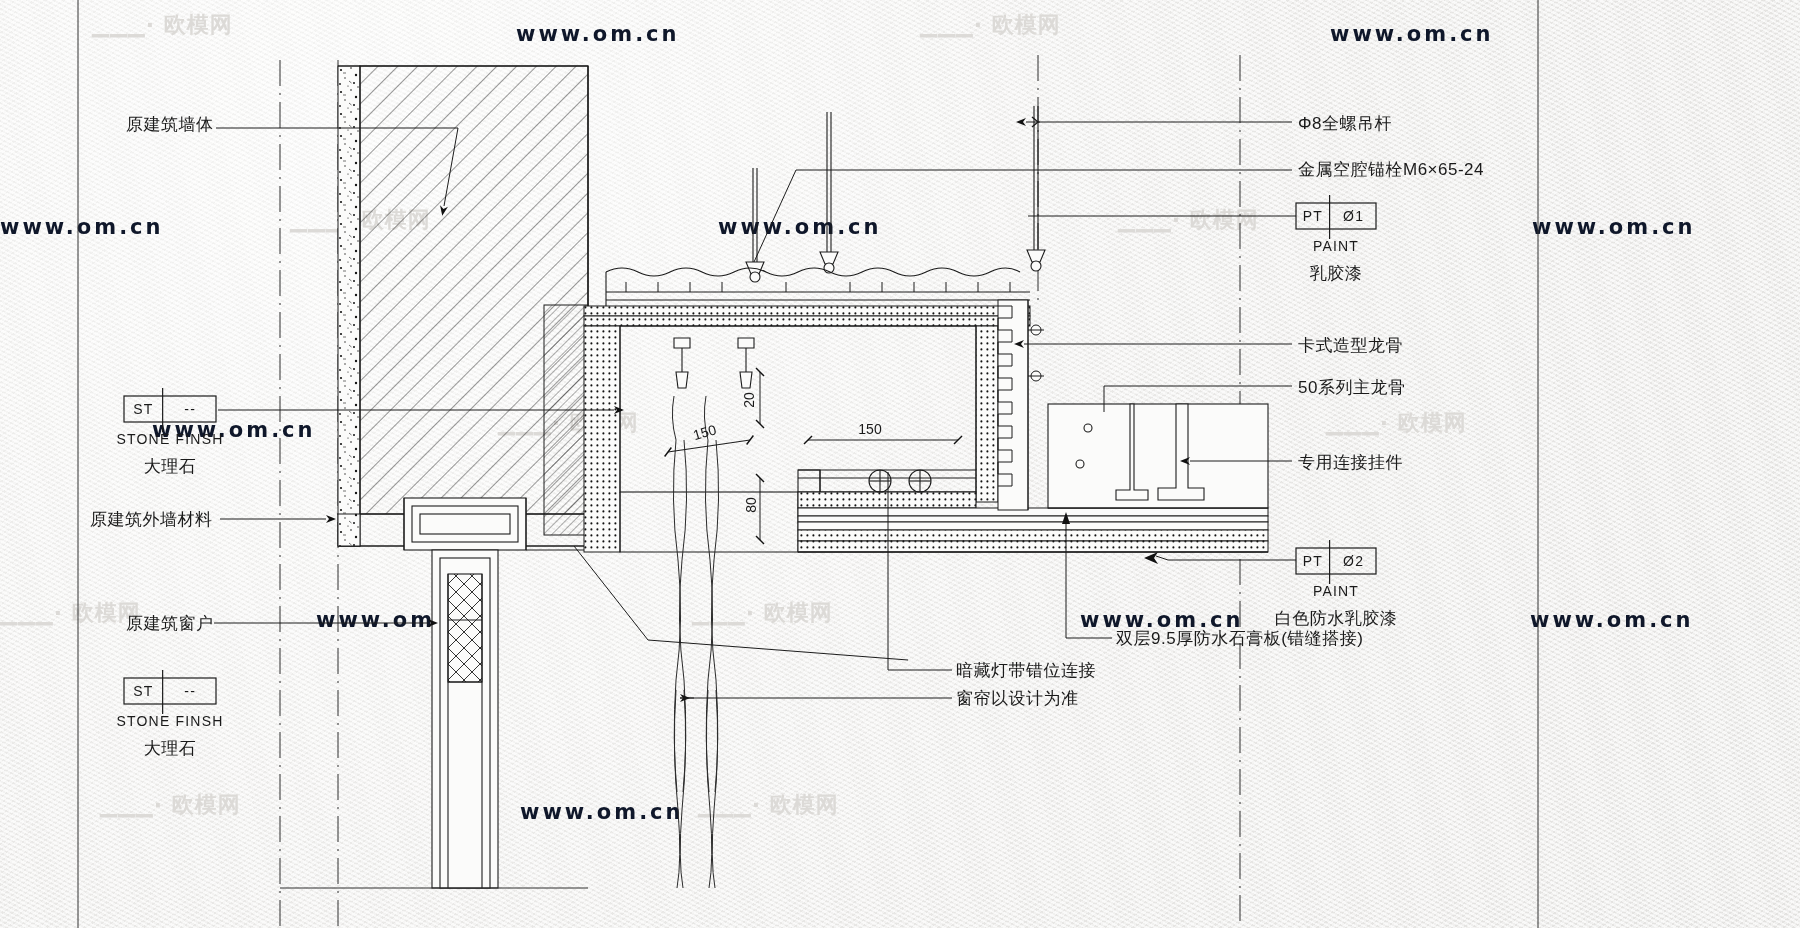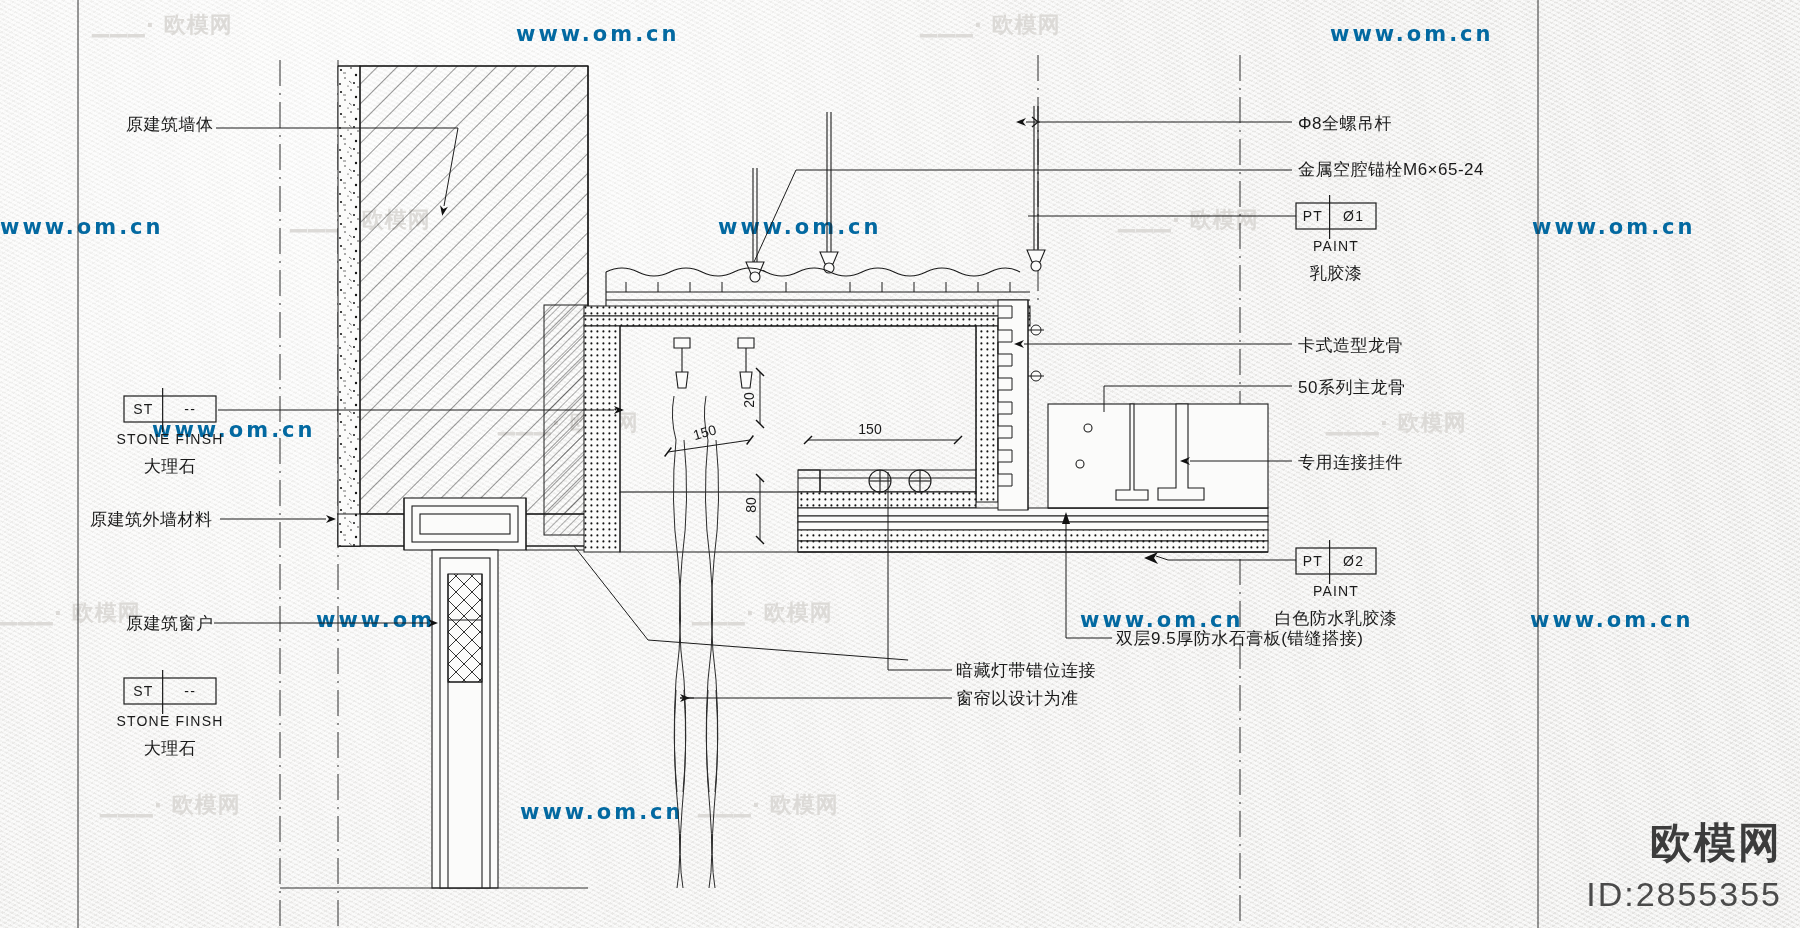--- a/index.html
+++ b/index.html
@@ -17,21 +17,21 @@
   #svgwrap{position:absolute;inset:0;margin-left:8px;}
   svg{display:block;}
   .t{font-family:"Liberation Sans","DejaVu Sans",sans-serif;fill:#1a1a1a;}
   .cn{font-size:17px;letter-spacing:.5px;}
   .en{font-size:14px;letter-spacing:1.2px;}
   .dim{font-size:14px;}
   
   .wm{position:absolute;color:#d9d7d4;font-weight:bold;
       font-family:"DejaVu Sans",sans-serif;user-select:none;pointer-events:none;
       white-space:nowrap;}
-  .wm-url{font-size:21px;letter-spacing:3px;color:#0369a1;text-align:center;}
+  .wm-url{font-size:21px;letter-spacing:3px;color:#0f172a;text-align:center;}
   .wm-cn{font-size:22px;letter-spacing:1px;color:#dcdad7;}
   #idblock{position:absolute;right:18px;bottom:14px;text-align:right;
            color:#4d4d4d;user-select:none;}
   #idblock .big{font-size:42px;font-weight:bold;letter-spacing:2px;color:#3c3c3c;}
   #idblock .sm{font-size:34px;letter-spacing:2px;color:#4a4a4a;margin-top:4px;}
 </style>
 </head>
 <body>
 
 <div id="stage">
@@ -369,17 +369,13 @@
             <line x1="1321.6" y1="540" x2="1321.6" y2="584" stroke="#1c1c1c" stroke-width="1.2"></line>
           </g>
           <text x="1304.8" y="566" class="t en" text-anchor="middle">PT</text>
           <text x="1345.6" y="566" class="t en" text-anchor="middle">Ø2</text>
           <text x="1328" y="596" class="t en" text-anchor="middle">PAINT</text>
           <text x="1328" y="624" class="t cn" text-anchor="middle">白色防水乳胶漆</text>
         </g>
   </svg>
   </div>
 
-  <div id="idblock">
-    <div class="big">欧模网</div>
-    <div class="sm">ID:2855355</div>
-  </div>
 </div>
 
 </body></html>

